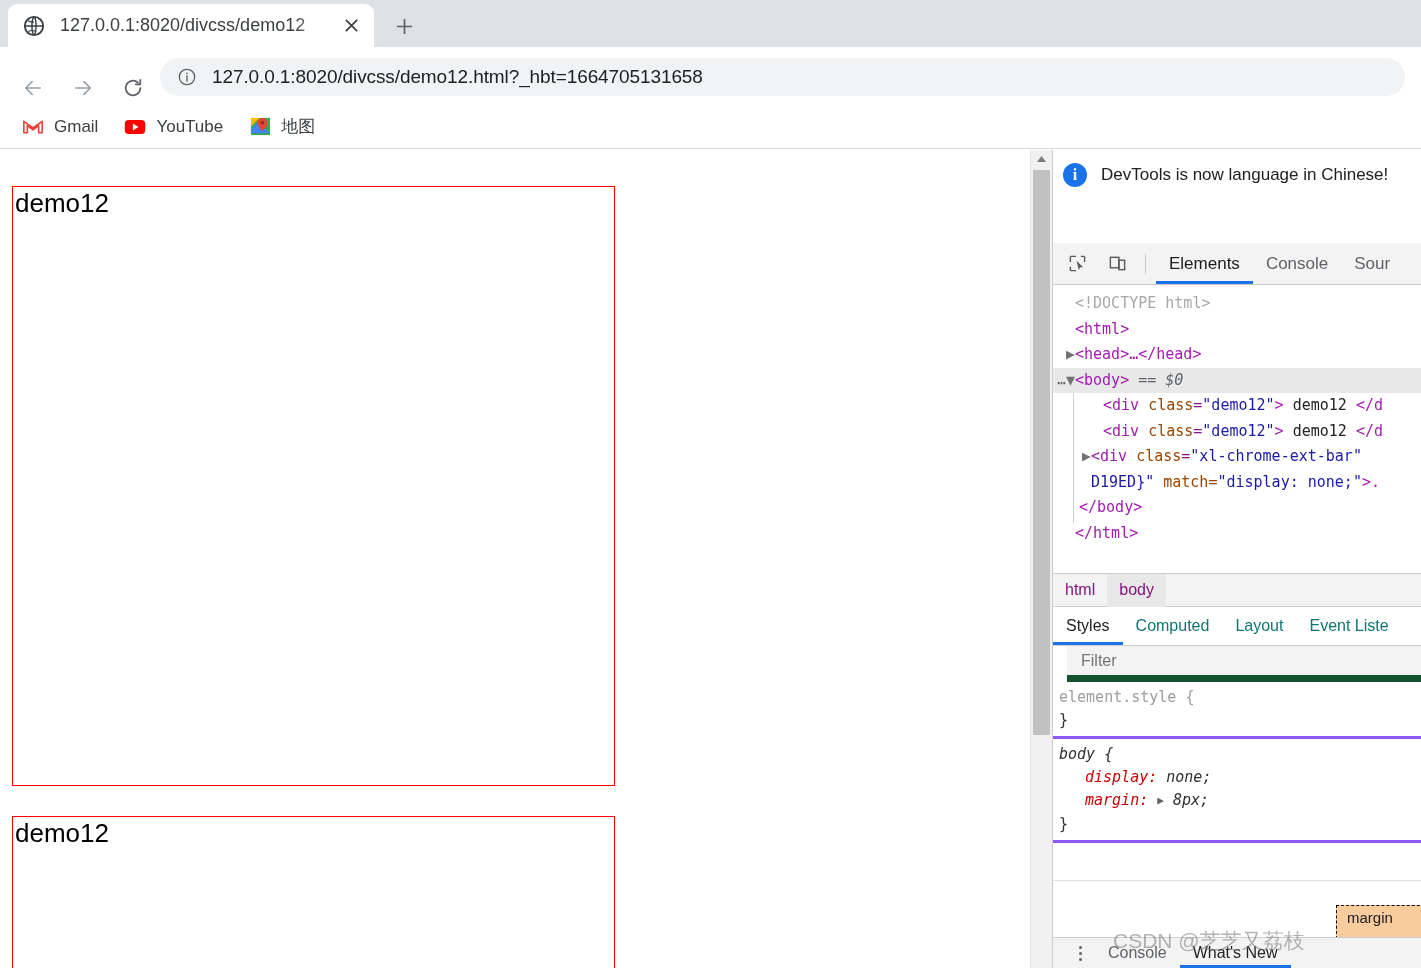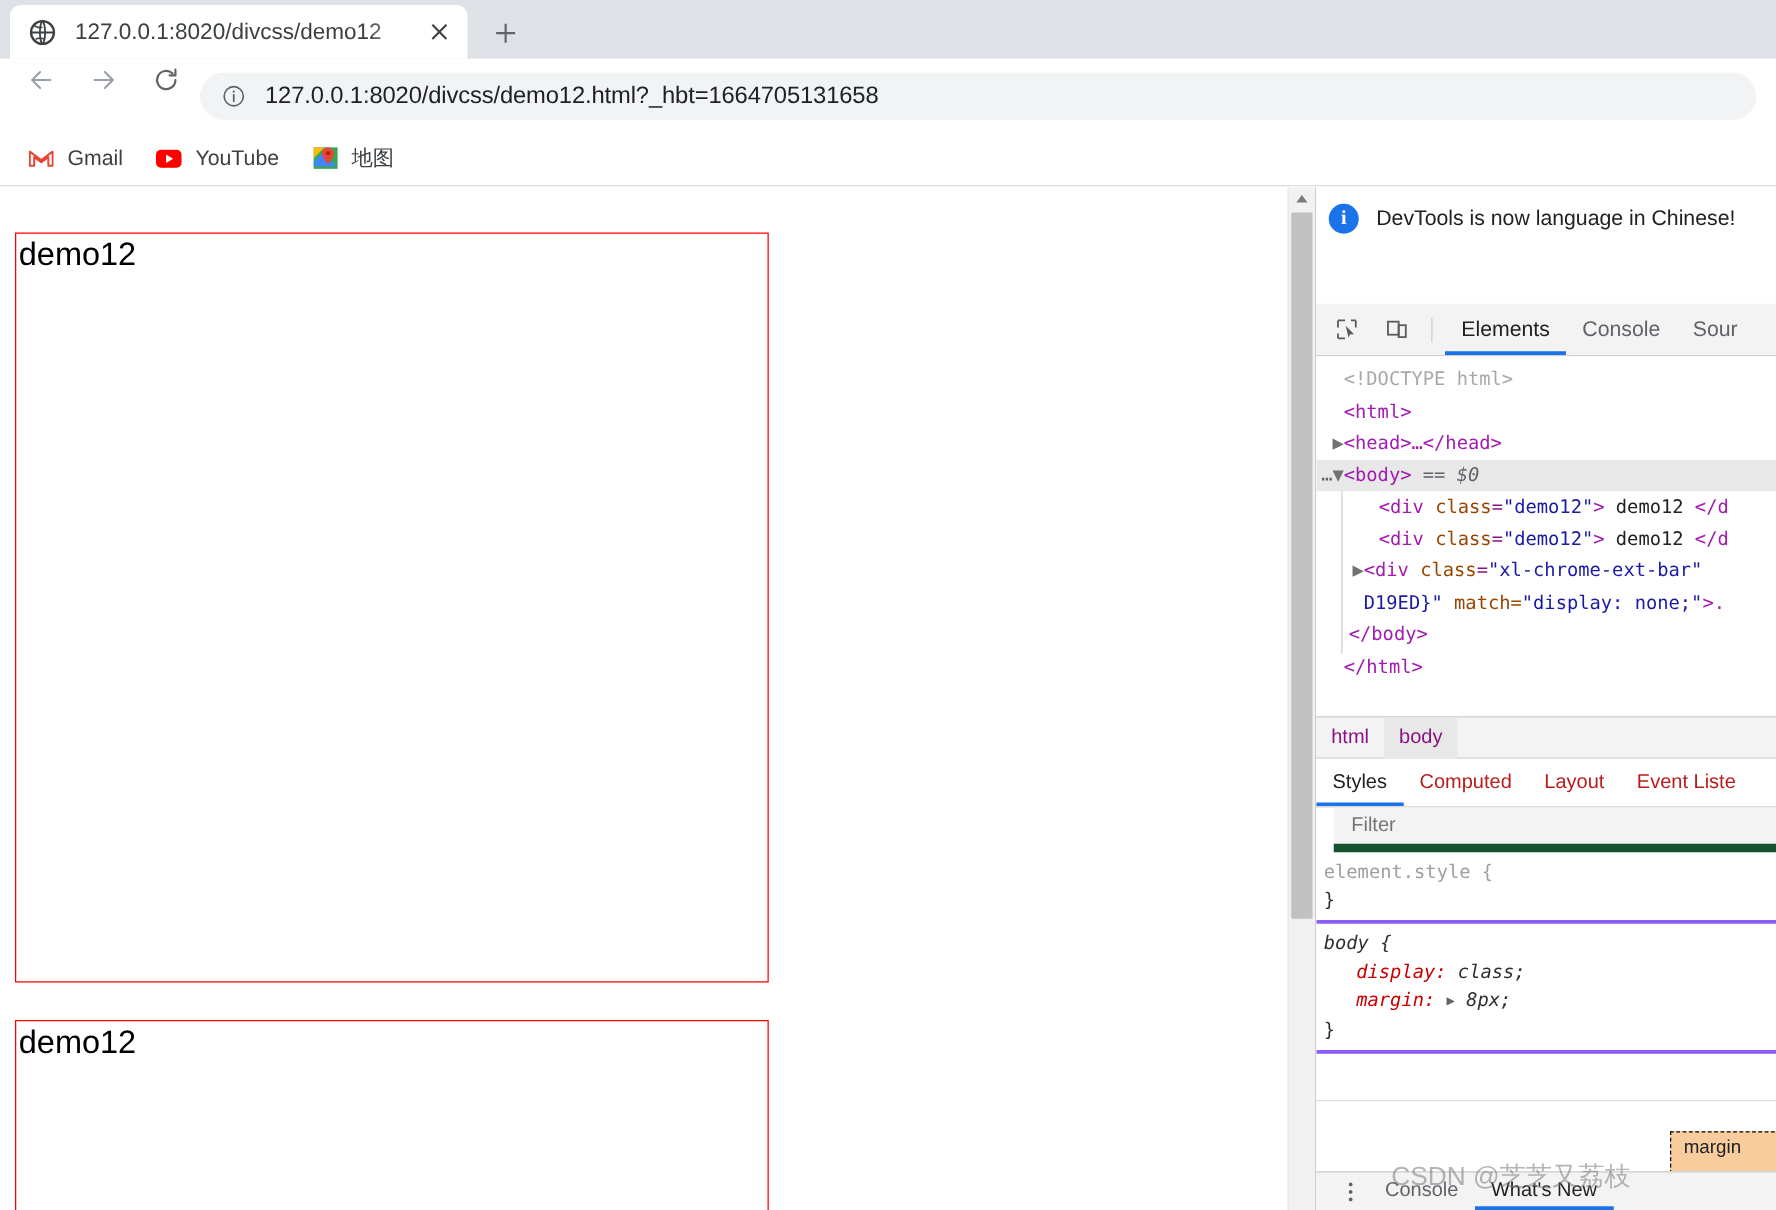--- a/index.html
+++ b/index.html
@@ -61,21 +61,21 @@
     width: 38px; height: 34px;
     display: flex; align-items: center; justify-content: center;
     color: #5f6368;
   }
 
   
   .toolbar {
     position: absolute; left: 0; top: 47px;
     width: 1421px; height: 58px;
     background: #ffffff;
-    display: flex; align-items: flex-start;
+    display: flex; align-items: flex-end;
   }
   .nav-btn {
     width: 34px; height: 34px;
     margin-left: 16px;
     display: flex; align-items: center; justify-content: center;
     color: #9aa0a6;
   }
   .nav-btn.enabled { color: #5f6368; }
   .omnibox {
     position: absolute; left: 160px; top: 11px;
@@ -330,21 +330,21 @@
     width: 369px; height: 39px;
     background: #ffffff;
     border-bottom: 1px solid #cdcdcd;
     display: flex; align-items: center;
   }
   .stab {
     height: 38px;
     padding: 0 13px;
     display: flex; align-items: center;
     font-size: 16px;
-    color: #b91c1c;
+    color: #0f766e;
     white-space: nowrap;
   }
   .stab.active {
     color: #202124;
     box-shadow: inset 0 -3px 0 #1a73e8;
   }
 
   
   .dt-filter {
     position: absolute; left: 14px; top: 496px;
@@ -647,21 +647,21 @@
 
       <div class="dt-rules">
         <div class="rule">
           <div class="sel-gray">element.style {</div>
           <div class="brace">}</div>
         </div>
         <div class="rule">
           <div class="sel-italic">body {</div>
           <div>
             <span class="prop">display</span><span class="prop" style="padding-left:0">:</span>
-            <span class="pval">class;</span>
+            <span class="pval">none;</span>
           </div>
           <div>
             <span class="prop">margin</span><span class="prop" style="padding-left:0">:</span>
             <span class="expander-tri">▶</span>
             <span class="pval">8px;</span>
           </div>
           <div class="brace">}</div>
         </div>
       </div>
 

